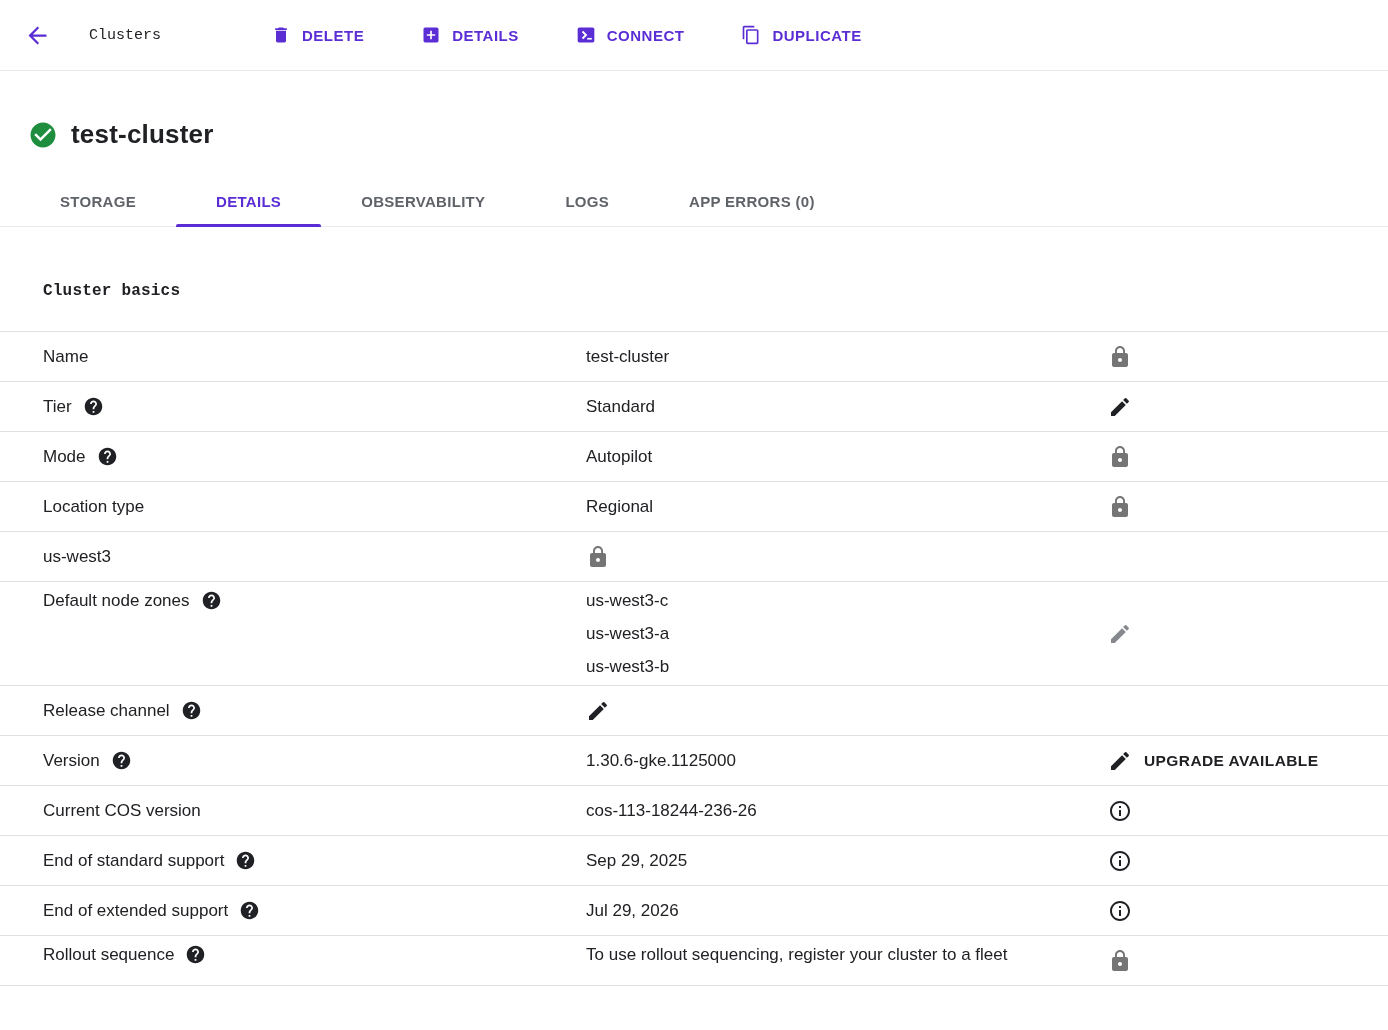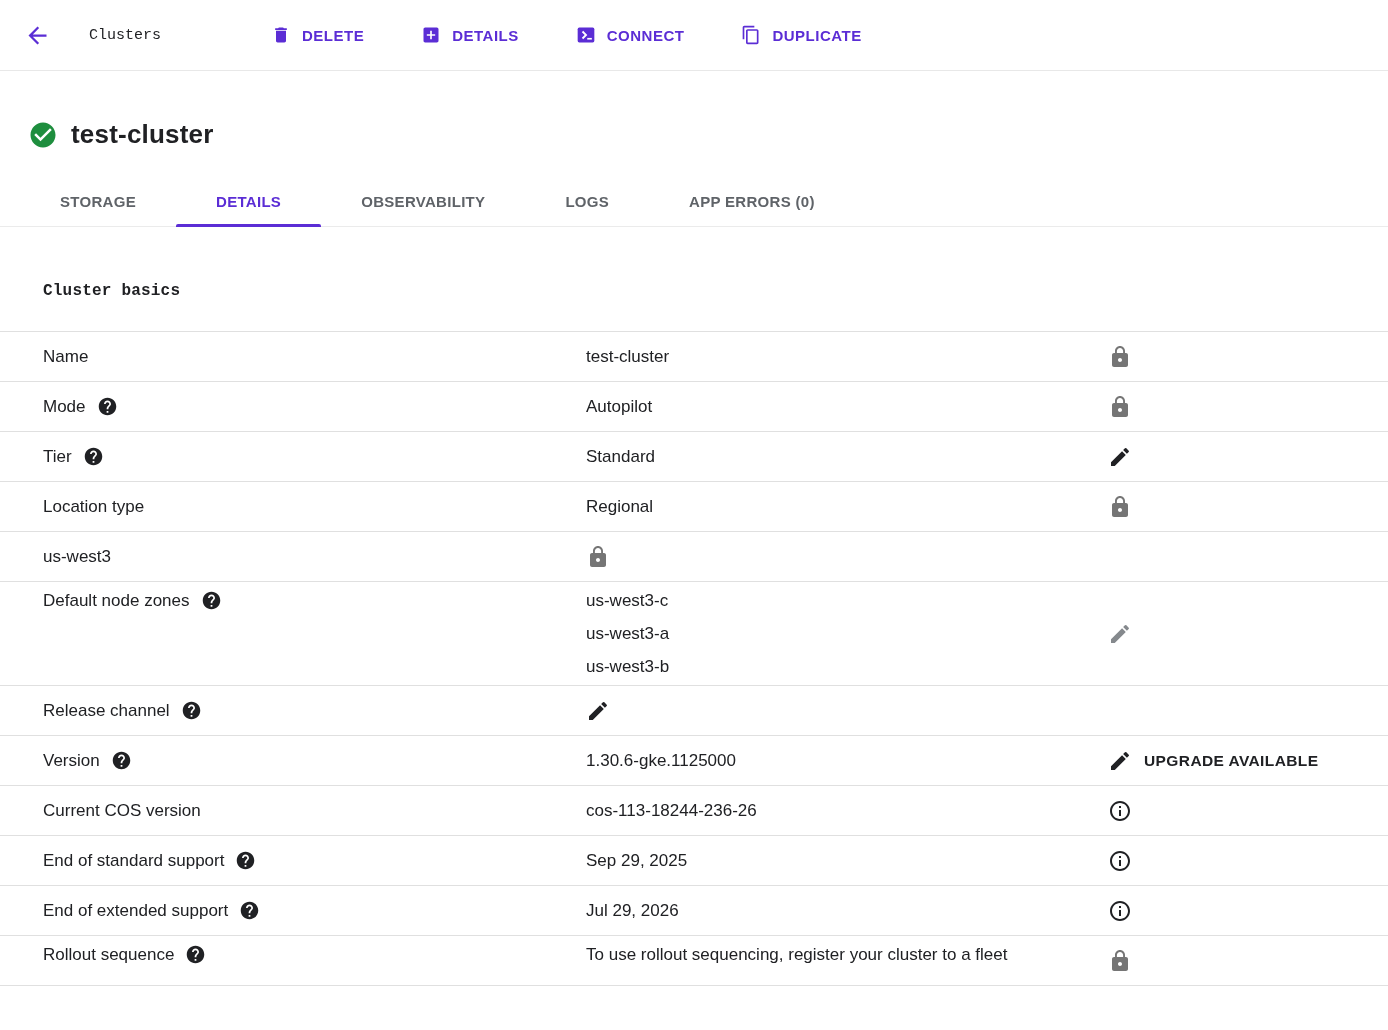--- a/index.html
+++ b/index.html
@@ -157,54 +157,54 @@
       <div class="cell-action">
         <span class="icon ic-lock">
           <svg width="24" height="24" viewBox="0 0 24 24" fill="currentColor">
             <path d="M18 8h-1V6c0-2.76-2.24-5-5-5S7 3.24 7 6v2H6c-1.1 0-2 .9-2 2v10c0 1.1.9 2 2 2h12c1.1 0 2-.9 2-2V10c0-1.1-.9-2-2-2zm-6 9c-1.1 0-2-.9-2-2s.9-2 2-2 2 .9 2 2-.9 2-2 2zm3.1-9H8.9V6c0-1.71 1.39-3.1 3.1-3.1 1.71 0 3.1 1.39 3.1 3.1v2z"></path>
           </svg>
         </span>
       </div>
     </div>
     <div class="row">
       <div class="cell-label">
+        <span>Tier</span>
+        <span class="icon help">
+          <svg width="21" height="21" viewBox="0 0 24 24" fill="currentColor">
+            <path d="M12 2C6.48 2 2 6.48 2 12s4.48 10 10 10 10-4.48 10-10S17.52 2 12 2zm1 17h-2v-2h2v2zm2.07-7.75-.9.92C13.45 12.9 13 13.5 13 15h-2v-.5c0-1.1.45-2.1 1.17-2.83l1.24-1.26c.37-.36.59-.86.59-1.41 0-1.1-.9-2-2-2s-2 .9-2 2H8c0-2.21 1.79-4 4-4s4 1.79 4 4c0 .88-.36 1.68-.93 2.25z"></path>
+          </svg>
+        </span>
+      </div>
+      <div class="cell-value">
+        <div>Standard</div>
+      </div>
+      <div class="cell-action">
+        <span class="icon ic-edit">
+          <svg width="24" height="24" viewBox="0 0 24 24" fill="currentColor">
+            <path d="M3 17.25V21h3.75L17.81 9.94l-3.75-3.75L3 17.25zM20.71 7.04c.39-.39.39-1.02 0-1.41l-2.34-2.34a.9959.9959 0 0 0-1.41 0l-1.83 1.83 3.75 3.75 1.83-1.83z"></path>
+          </svg>
+        </span>
+      </div>
+    </div>
+    <div class="row">
+      <div class="cell-label">
         <span>Mode</span>
         <span class="icon help">
           <svg width="21" height="21" viewBox="0 0 24 24" fill="currentColor">
             <path d="M12 2C6.48 2 2 6.48 2 12s4.48 10 10 10 10-4.48 10-10S17.52 2 12 2zm1 17h-2v-2h2v2zm2.07-7.75-.9.92C13.45 12.9 13 13.5 13 15h-2v-.5c0-1.1.45-2.1 1.17-2.83l1.24-1.26c.37-.36.59-.86.59-1.41 0-1.1-.9-2-2-2s-2 .9-2 2H8c0-2.21 1.79-4 4-4s4 1.79 4 4c0 .88-.36 1.68-.93 2.25z"></path>
           </svg>
         </span>
       </div>
       <div class="cell-value">
         <div>Autopilot</div>
       </div>
       <div class="cell-action">
         <span class="icon ic-lock">
           <svg width="24" height="24" viewBox="0 0 24 24" fill="currentColor">
             <path d="M18 8h-1V6c0-2.76-2.24-5-5-5S7 3.24 7 6v2H6c-1.1 0-2 .9-2 2v10c0 1.1.9 2 2 2h12c1.1 0 2-.9 2-2V10c0-1.1-.9-2-2-2zm-6 9c-1.1 0-2-.9-2-2s.9-2 2-2 2 .9 2 2-.9 2-2 2zm3.1-9H8.9V6c0-1.71 1.39-3.1 3.1-3.1 1.71 0 3.1 1.39 3.1 3.1v2z"></path>
-          </svg>
-        </span>
-      </div>
-    </div>
-    <div class="row">
-      <div class="cell-label">
-        <span>Tier</span>
-        <span class="icon help">
-          <svg width="21" height="21" viewBox="0 0 24 24" fill="currentColor">
-            <path d="M12 2C6.48 2 2 6.48 2 12s4.48 10 10 10 10-4.48 10-10S17.52 2 12 2zm1 17h-2v-2h2v2zm2.07-7.75-.9.92C13.45 12.9 13 13.5 13 15h-2v-.5c0-1.1.45-2.1 1.17-2.83l1.24-1.26c.37-.36.59-.86.59-1.41 0-1.1-.9-2-2-2s-2 .9-2 2H8c0-2.21 1.79-4 4-4s4 1.79 4 4c0 .88-.36 1.68-.93 2.25z"></path>
-          </svg>
-        </span>
-      </div>
-      <div class="cell-value">
-        <div>Standard</div>
-      </div>
-      <div class="cell-action">
-        <span class="icon ic-edit">
-          <svg width="24" height="24" viewBox="0 0 24 24" fill="currentColor">
-            <path d="M3 17.25V21h3.75L17.81 9.94l-3.75-3.75L3 17.25zM20.71 7.04c.39-.39.39-1.02 0-1.41l-2.34-2.34a.9959.9959 0 0 0-1.41 0l-1.83 1.83 3.75 3.75 1.83-1.83z"></path>
           </svg>
         </span>
       </div>
     </div>
     <div class="row">
       <div class="cell-label">
         <span>Location type</span>
       </div>
       <div class="cell-value">
         <div>Regional</div>

